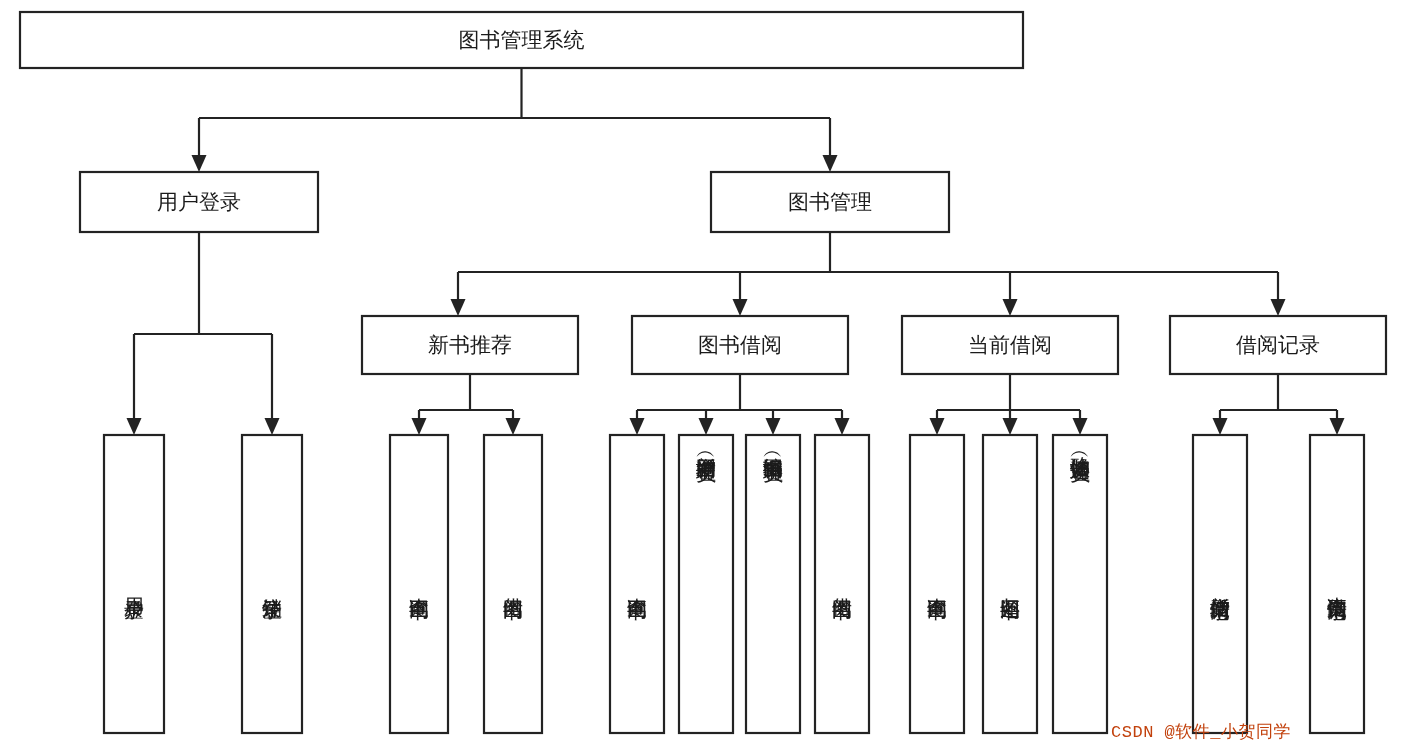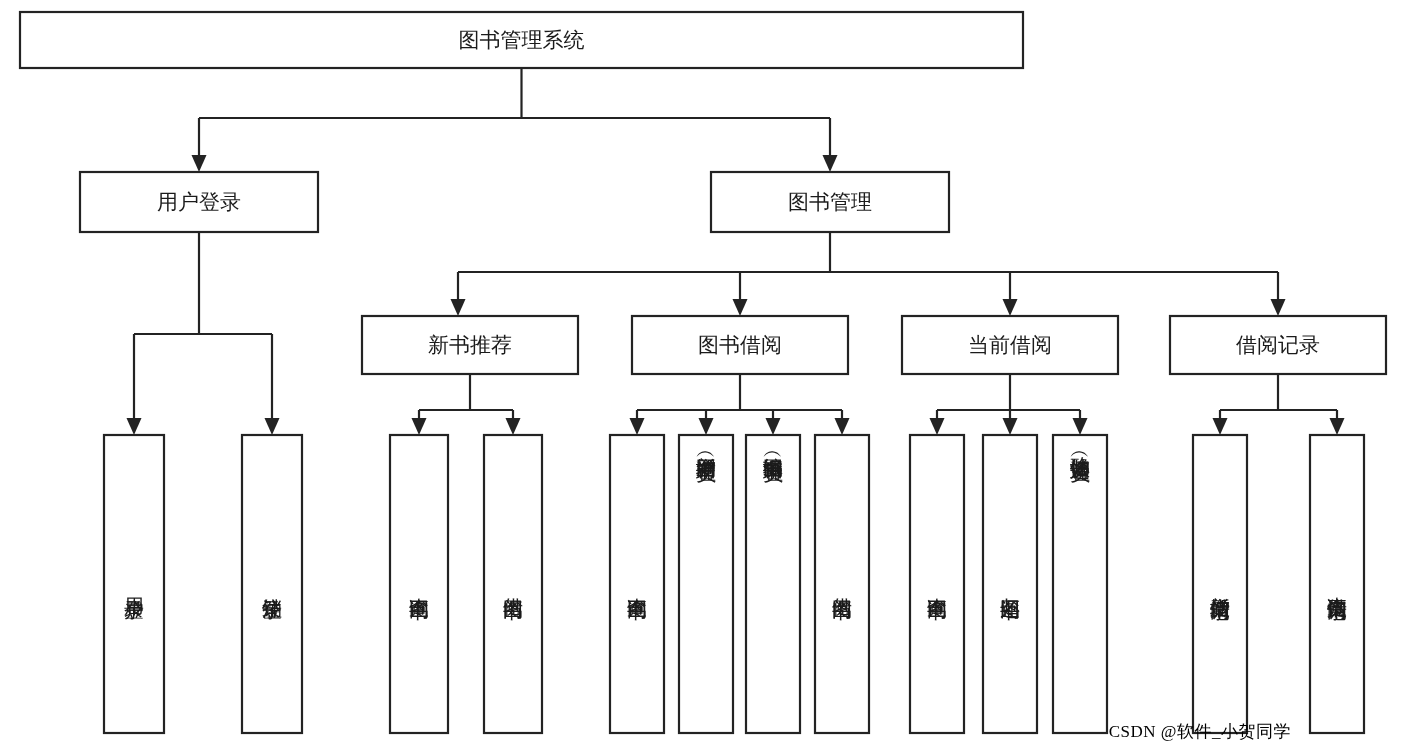--- a/index.html
+++ b/index.html
@@ -66,23 +66,23 @@
     pointer-events: none;
     -webkit-font-feature-settings: "vert";
   }
   .vlabel.centered {
     justify-content: center;
   }
   .watermark {
     position: absolute;
     right: 8px;
     bottom: 4px;
-    font-family: Liberation Serif, serif;
+    font-family: Liberation Mono, monospace;
     font-size: 17px;
-    color: #000000;
+    color: #c2410c;
     white-space: nowrap;
     letter-spacing: 0.5px;
   }
 </style>
 </head>
 <body>
 
 <div id="diagram-root">
 
   <svg class="flow" viewBox="0 0 1405 747">

